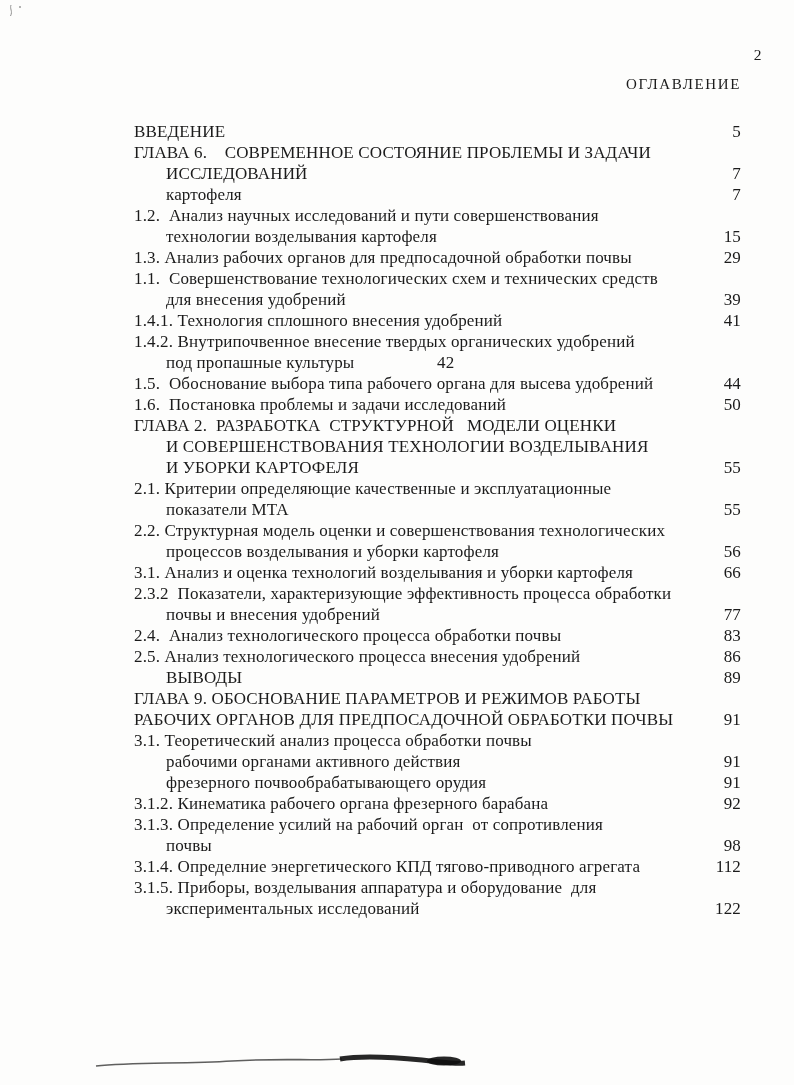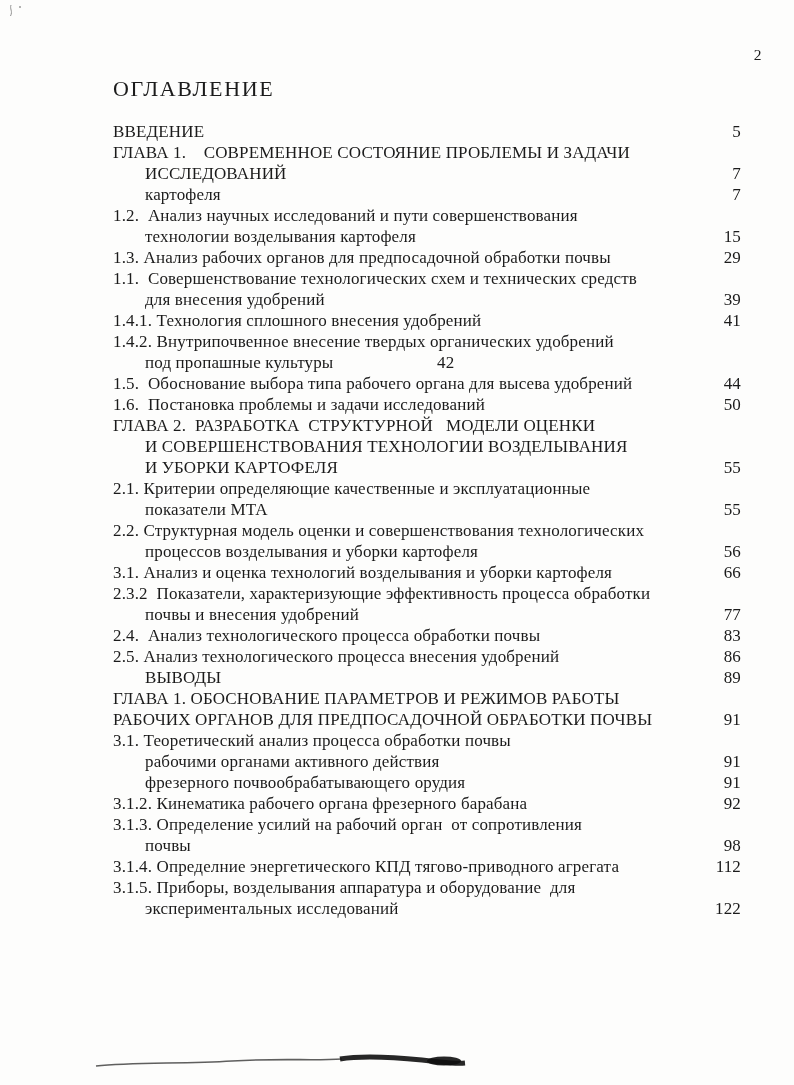--- a/index.html
+++ b/index.html
@@ -25,22 +25,22 @@
     right: 32px;
     font-size: 15.5px;
     letter-spacing: 0.5px;
   }
   .title {
     position: absolute;
     top: 76px;
     left: 113px;
     width: 628px;
     margin: 0;
-    text-align: left;
-    font-size: 22px;
+    text-align: right;
+    font-size: 15px;
     font-weight: 400;
     letter-spacing: 1.6px;
   }
   .toc {
     position: absolute;
     top: 121px;
     left: 113px;
     width: 628px;
   }
   .entry {
@@ -49,20 +49,21 @@
   .line {
     position: relative;
     font-size: 17px;
     line-height: 21px;
     letter-spacing: 0.15px;
     height: 21px;
   }
   .line .txt {
     white-space: pre;
     display: inline-block;
+    margin-left: 21px;
   }
   .line.ind .txt {
     padding-left: 32px;
   }
   .page {
     position: absolute;
     right: 0;
     top: 0;
     white-space: pre;
   }
@@ -94,21 +95,21 @@
 
   <div class="pagenum-top">2</div>
 
   <h1 class="title">ОГЛАВЛЕНИЕ</h1>
 
   <div class="toc">
       <div class="entry">
         <div class="line"><span class="txt">ВВЕДЕНИЕ</span><span class="page">5</span></div>
       </div>
       <div class="entry">
-        <div class="line"><span class="txt">ГЛАВА 1.    СОВРЕМЕННОЕ СОСТОЯНИЕ ПРОБЛЕМЫ И ЗАДАЧИ</span></div>
+        <div class="line"><span class="txt">ГЛАВА 6.    СОВРЕМЕННОЕ СОСТОЯНИЕ ПРОБЛЕМЫ И ЗАДАЧИ</span></div>
         <div class="line ind"><span class="txt">ИССЛЕДОВАНИЙ</span><span class="page">7</span></div>
       </div>
       <div class="entry">
         <div class="line ind"><span class="txt">картофеля</span><span class="page">7</span></div>
       </div>
       <div class="entry">
         <div class="line"><span class="txt">1.2.  Анализ научных исследований и пути совершенствования</span></div>
         <div class="line ind"><span class="txt">технологии возделывания картофеля</span><span class="page">15</span></div>
       </div>
       <div class="entry">
@@ -154,21 +155,21 @@
       <div class="entry">
         <div class="line"><span class="txt">2.4.  Анализ технологического процесса обработки почвы</span><span class="page">83</span></div>
       </div>
       <div class="entry">
         <div class="line"><span class="txt">2.5. Анализ технологического процесса внесения удобрений</span><span class="page">86</span></div>
       </div>
       <div class="entry">
         <div class="line ind"><span class="txt">ВЫВОДЫ</span><span class="page">89</span></div>
       </div>
       <div class="entry">
-        <div class="line"><span class="txt">ГЛАВА 1. ОБОСНОВАНИЕ ПАРАМЕТРОВ И РЕЖИМОВ РАБОТЫ</span></div>
+        <div class="line"><span class="txt">ГЛАВА 9. ОБОСНОВАНИЕ ПАРАМЕТРОВ И РЕЖИМОВ РАБОТЫ</span></div>
         <div class="line"><span class="txt">РАБОЧИХ ОРГАНОВ ДЛЯ ПРЕДПОСАДОЧНОЙ ОБРАБОТКИ ПОЧВЫ</span><span class="page">91</span></div>
       </div>
       <div class="entry">
         <div class="line"><span class="txt">3.1. Теоретический анализ процесса обработки почвы</span></div>
         <div class="line ind"><span class="txt">рабочими органами активного действия</span><span class="page">91</span></div>
       </div>
       <div class="entry">
         <div class="line ind"><span class="txt">фрезерного почвообрабатывающего орудия</span><span class="page">91</span></div>
       </div>
       <div class="entry">

